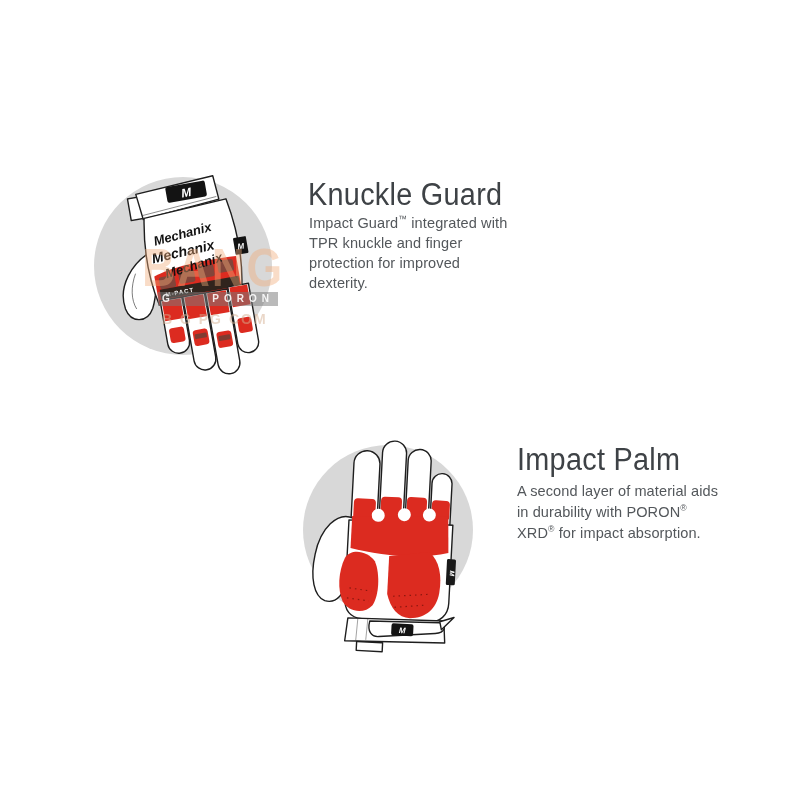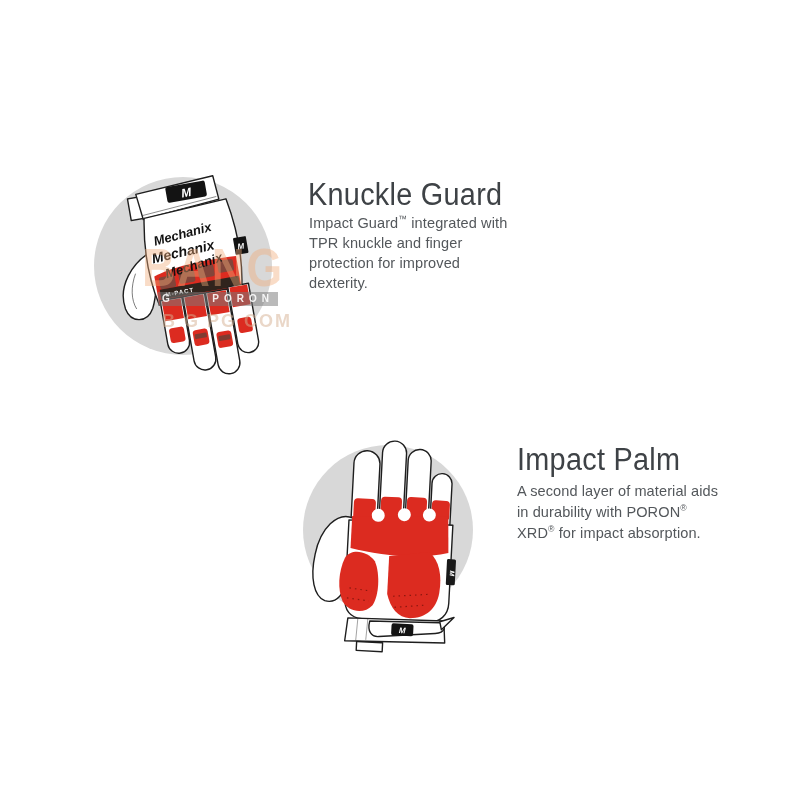--- a/index.html
+++ b/index.html
@@ -28,21 +28,21 @@
   .wm-strip{
     width:120px;height:14px;background:rgba(122,122,122,.52);
     display:flex;align-items:center;justify-content:space-between;
     padding:0 4px;box-sizing:border-box;
   }
   .wm-strip span{
     font-size:10px;font-weight:bold;letter-spacing:5px;
     color:rgba(255,255,255,.88);line-height:1;
   }
   .wm-bottom{
-    font-size:18px;font-weight:bold;letter-spacing:2px;white-space:nowrap;
+    font-size:14px;font-weight:bold;letter-spacing:2px;white-space:nowrap;
     color:rgba(214,176,146,.5);
   }
   svg{display:block;}
 </style>
 </head>
 <body>
 
 <svg class="abs" style="left:90px;top:172px" width="185" height="223" viewBox="90 172 185 223">
   <circle cx="183" cy="266" r="89" fill="#d8d8d8"></circle>
   <g stroke="#1e1e1e" stroke-width="1.4" stroke-linejoin="round" transform="rotate(-10 190 260)">

